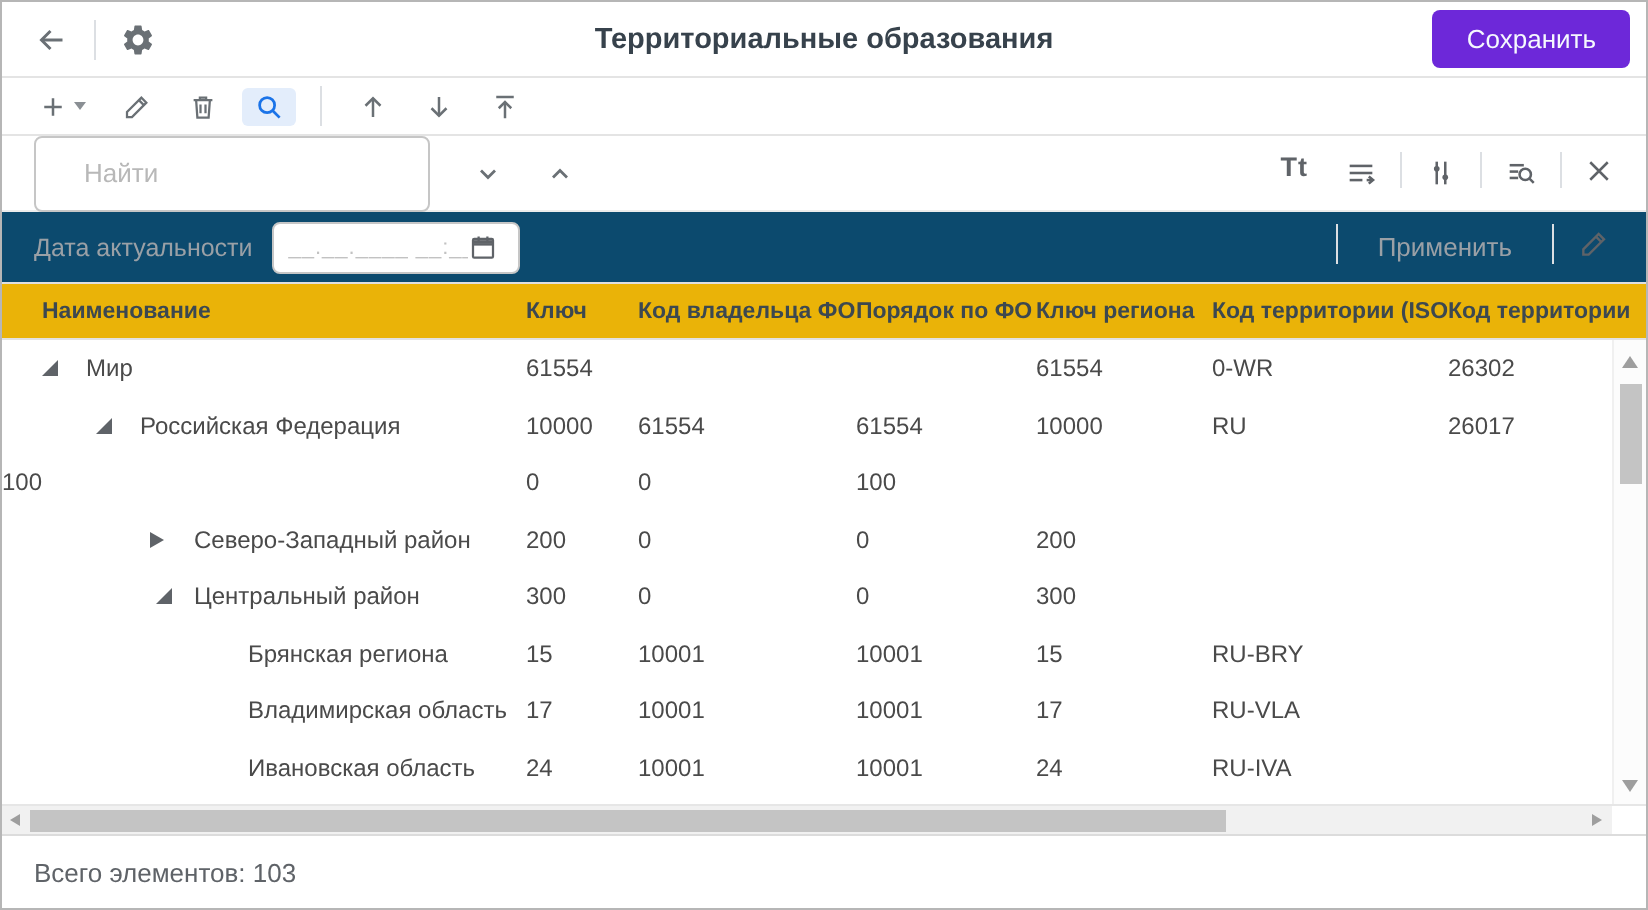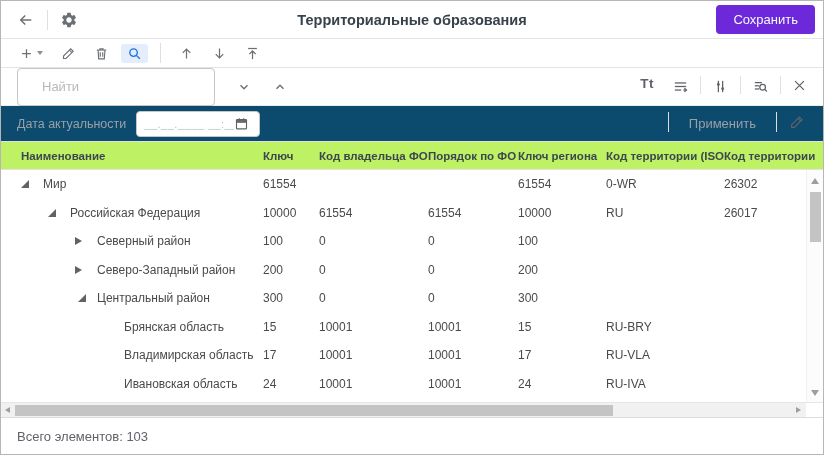--- a/index.html
+++ b/index.html
@@ -89,21 +89,21 @@
     font-size: 11px; color: #424242; letter-spacing: 0.5px;
   }
   .date-input::placeholder { color: #c2c2c2; }
   .filter-right { margin-left: auto; display: flex; align-items: flex-start; }
   .apply-btn { font-size: 13px; color: #9aa0a6; background: none; border: none; font-family: "Liberation Sans", sans-serif; padding: 4px 10px; cursor: default; }
 
   
   .grid-row { display: grid; grid-template-columns: 262px 56px 109px 90px 88px 118px 1fr; align-items: center; }
   .thead {
     height: 28px; flex: none;
-    background: #bef264;
+    background: #eab308;
     border-bottom: 1px solid #e2e2e2;
     font-size: 11.5px; font-weight: bold; color: #3c4850;
   }
   .thead .cell:first-child { padding-left: 20px; }
   .cell { overflow: hidden; white-space: nowrap; padding-right: 6px; }
   .tbody { flex: 1; position: relative; overflow: hidden; }
   .trow { height: 28.5px; font-size: 12px; color: #4a4a4a; cursor: default; }
   .name-cell { display: flex; align-items: center; }
   .tree-arrow { display: inline-block; width: 14px; margin-right: 8px; flex: none; }
   .tree-arrow.expanded::before { content:''; display:inline-block; width:0; height:0; border-bottom: 8px solid #5f6368; border-left: 8px solid transparent; }
@@ -345,24 +345,20 @@
             <span>Российская Федерация</span>
           </div>
           <div class="cell">10000</div>
           <div class="cell">61554</div>
           <div class="cell">61554</div>
           <div class="cell">10000</div>
           <div class="cell">RU</div>
           <div class="cell">26017</div>
         </div>
         <div class="trow grid-row">
-          <div class="cell name-cell" style="padding-left: 74px;">
-            <span class="tree-arrow collapsed"></span>
-            <span>Северный район</span>
-          </div>
           <div class="cell">100</div>
           <div class="cell">0</div>
           <div class="cell">0</div>
           <div class="cell">100</div>
           <div class="cell"></div>
           <div class="cell"></div>
         </div>
         <div class="trow grid-row">
           <div class="cell name-cell" style="padding-left: 74px;">
             <span class="tree-arrow collapsed"></span>
@@ -383,21 +379,21 @@
           <div class="cell">300</div>
           <div class="cell">0</div>
           <div class="cell">0</div>
           <div class="cell">300</div>
           <div class="cell"></div>
           <div class="cell"></div>
         </div>
         <div class="trow grid-row">
           <div class="cell name-cell" style="padding-left: 101px;">
             <span class="tree-arrow none"></span>
-            <span>Брянская область</span>
+            <span>Брянская региона</span>
           </div>
           <div class="cell">15</div>
           <div class="cell">10001</div>
           <div class="cell">10001</div>
           <div class="cell">15</div>
           <div class="cell">RU-BRY</div>
           <div class="cell"></div>
         </div>
         <div class="trow grid-row">
           <div class="cell name-cell" style="padding-left: 101px;">

